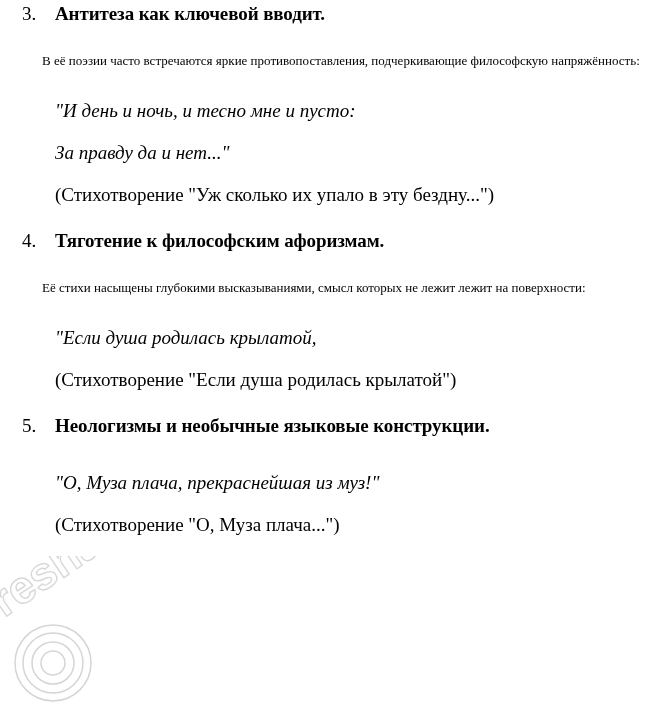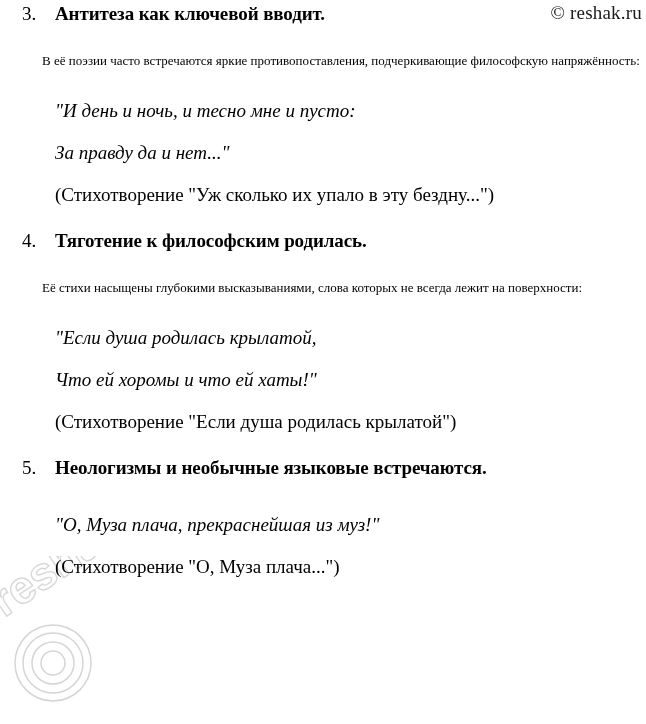--- a/index.html
+++ b/index.html
@@ -104,21 +104,20 @@
   .sp-8  { height: 8px; }
   .sp-11 { height: 11px; }
   .sp-12 { height: 12px; }
   .sp-14 { height: 14px; }
 </style>
 </head>
 <body>
 
 <div id="page">
 
-  <div class="wm-header">© reshak.ru</div>
 
   <svg class="wm-big" viewBox="0 0 210 170" aria-hidden="true">
     <g fill="none" stroke="#d5d5d5" stroke-width="1.5">
       <circle cx="57" cy="107" r="38"></circle>
       <circle cx="57" cy="107" r="30"></circle>
       <circle cx="57" cy="107" r="21"></circle>
       <circle cx="57" cy="107" r="12"></circle>
     </g>
     <text x="8" y="62" transform="rotate(-34 8 62)" font-family="'Liberation Sans','DejaVu Sans',sans-serif" font-size="46" font-weight="bold" fill="none" stroke="#d8d8d8" stroke-width="1.4">reshak.ru</text>
   </svg>
@@ -136,36 +135,35 @@
       <p class="quote">"И день и ночь, и тесно мне и пусто:</p>
       <p class="quote">За правду да и нет..."</p>
       <p class="attrib">(Стихотворение "Уж сколько их упало в эту бездну...")</p>
     </div>
 
     <div class="sp-11"></div>
 
     <div class="section">
       <div class="heading-row">
         <span class="heading-num">4.</span>
-        <span class="heading-text">Тяготение к философским родилась.</span>
+        <span class="heading-text">Тяготение к философским афоризмам.</span>
       </div>
       <div class="sp-12"></div>
-      <p class="para">Её стихи насыщены глубокими высказываниями, слова которых не всегда лежит на поверхности:</p>
+      <p class="para">Её стихи насыщены глубокими высказываниями, смысл которых не лежит лежит на поверхности:</p>
       <div class="sp-8"></div>
       <p class="quote">"Если душа родилась крылатой,</p>
-      <p class="quote">Что ей хоромы и что ей хаты!"</p>
       <p class="attrib">(Стихотворение "Если душа родилась крылатой")</p>
     </div>
 
     <div class="sp-11"></div>
 
     <div class="section">
       <div class="heading-row">
         <span class="heading-num">5.</span>
-        <span class="heading-text">Неологизмы и необычные языковые встречаются.</span>
+        <span class="heading-text">Неологизмы и необычные языковые конструкции.</span>
       </div>
       <div class="sp-14"></div>
       <div class="sp-8"></div>
       <p class="quote">"О, Муза плача, прекраснейшая из муз!"</p>
       <p class="attrib">(Стихотворение "О, Муза плача...")</p>
     </div>
 
   </div>
 </div>
 

